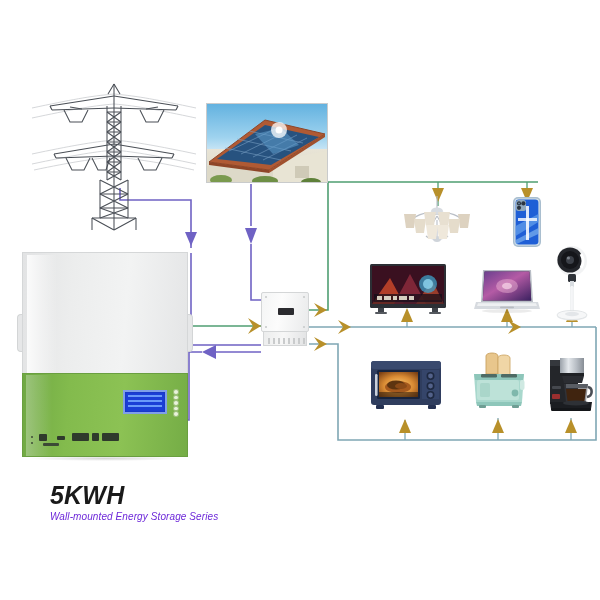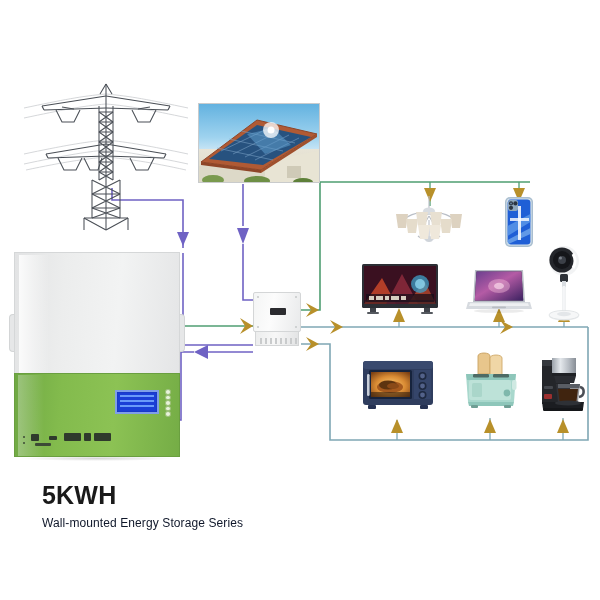--- a/index.html
+++ b/index.html
@@ -3,33 +3,33 @@
 <meta charset="utf-8">
 <style>
   html,body{margin:0;padding:0;}
   body{
     width:600px;height:600px;
     background:#ffffff;
     font-family:"Liberation Sans", sans-serif;
     overflow:hidden;
     position:relative;
   }
-  #stage{position:absolute;left:0;top:0;width:538px;height:600px;}
+  #stage{position:absolute;left:8px;top:0;width:538px;height:600px;font-style:italic;}
   svg.layer{position:absolute;left:0;top:0;width:600px;height:600px;pointer-events:none;}
   .node{position:absolute;}
 
   
   #title-block{position:absolute;left:42px;top:482px;width:400px;}
   #product-title{
     font-size:25px;font-weight:bold;color:#1a1a1a;letter-spacing:0.2px;
     line-height:1.1;margin:0;
   }
   #product-subtitle{
-    font-size:12px;font-weight:normal;color:#0f172a;letter-spacing:0.1px;
-    margin:7px 0 0 0;line-height:1.15;
+    font-size:10px;font-weight:normal;color:#6d28d9;letter-spacing:0.1px;
+    margin:1px 0 0 0;line-height:1.15;
   }
 
   
   #battery{left:14px;top:252px;width:166px;height:205px;}
   #bat-top{
     position:absolute;left:0;top:0;width:166px;height:122px;
     background:linear-gradient(95deg,#e2e3e4 0%,#eceded 30%,#f2f3f3 62%,#e4e5e6 100%);
     border:1px solid #d5d7d8;border-bottom:none;
     box-sizing:border-box;
   }

